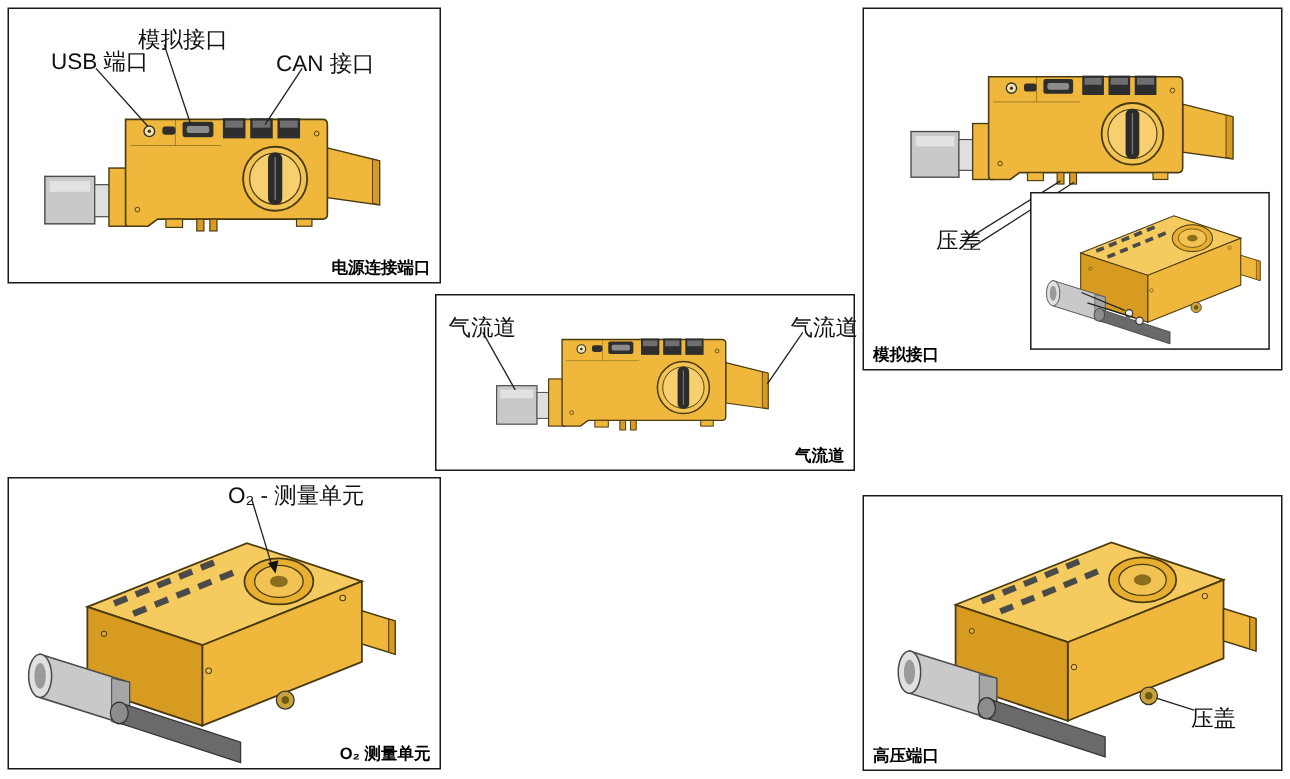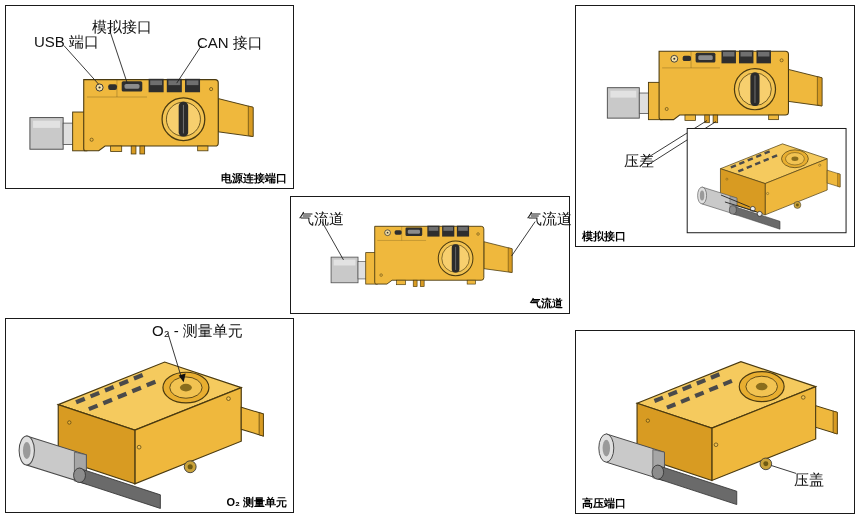--- a/index.html
+++ b/index.html
@@ -107,21 +107,21 @@
 
   <div class="panel" style="left:5px; top:5px; width:289px; height:184px;">
     <svg class="panel-svg" viewBox="0 0 289 184">
       <use href="#side-view" x="22" y="44" width="240" height="136"></use>
       <line class="leader" x1="58" y1="40" x2="93" y2="79"></line>
       <line class="leader" x1="104" y1="24" x2="122" y2="78"></line>
       <line class="leader" x1="197" y1="40" x2="172" y2="78"></line>
     </svg>
     <div class="lbl" style="left:28px; top:27px;">USB 端口</div>
     <div class="lbl" style="left:86px; top:12px;">模拟接口</div>
-    <div class="lbl" style="left:191px; top:28px;text-align:right;">CAN 接口</div>
+    <div class="lbl" style="left:178px; top:28px;text-align:right;">CAN 接口</div>
     <div class="caption" style="right:6px; bottom:2px;">电源连接端口</div>
   </div>
 
   <div class="panel" style="left:575px; top:5px; width:280px; height:242px;">
     <svg class="panel-svg" viewBox="0 0 280 225">
       <use href="#side-view" x="30" y="8" width="230" height="130.3"></use>
       <line class="leader" x1="68" y1="147" x2="132" y2="107"></line>
       <line class="leader" x1="72" y1="152" x2="141" y2="108"></line>
       <rect x="112" y="115" width="160" height="105" fill="#ffffff" stroke="#1a1a1a" stroke-width="1"></rect>
       <use href="#iso-view" x="118" y="118" width="150" height="100"></use>

